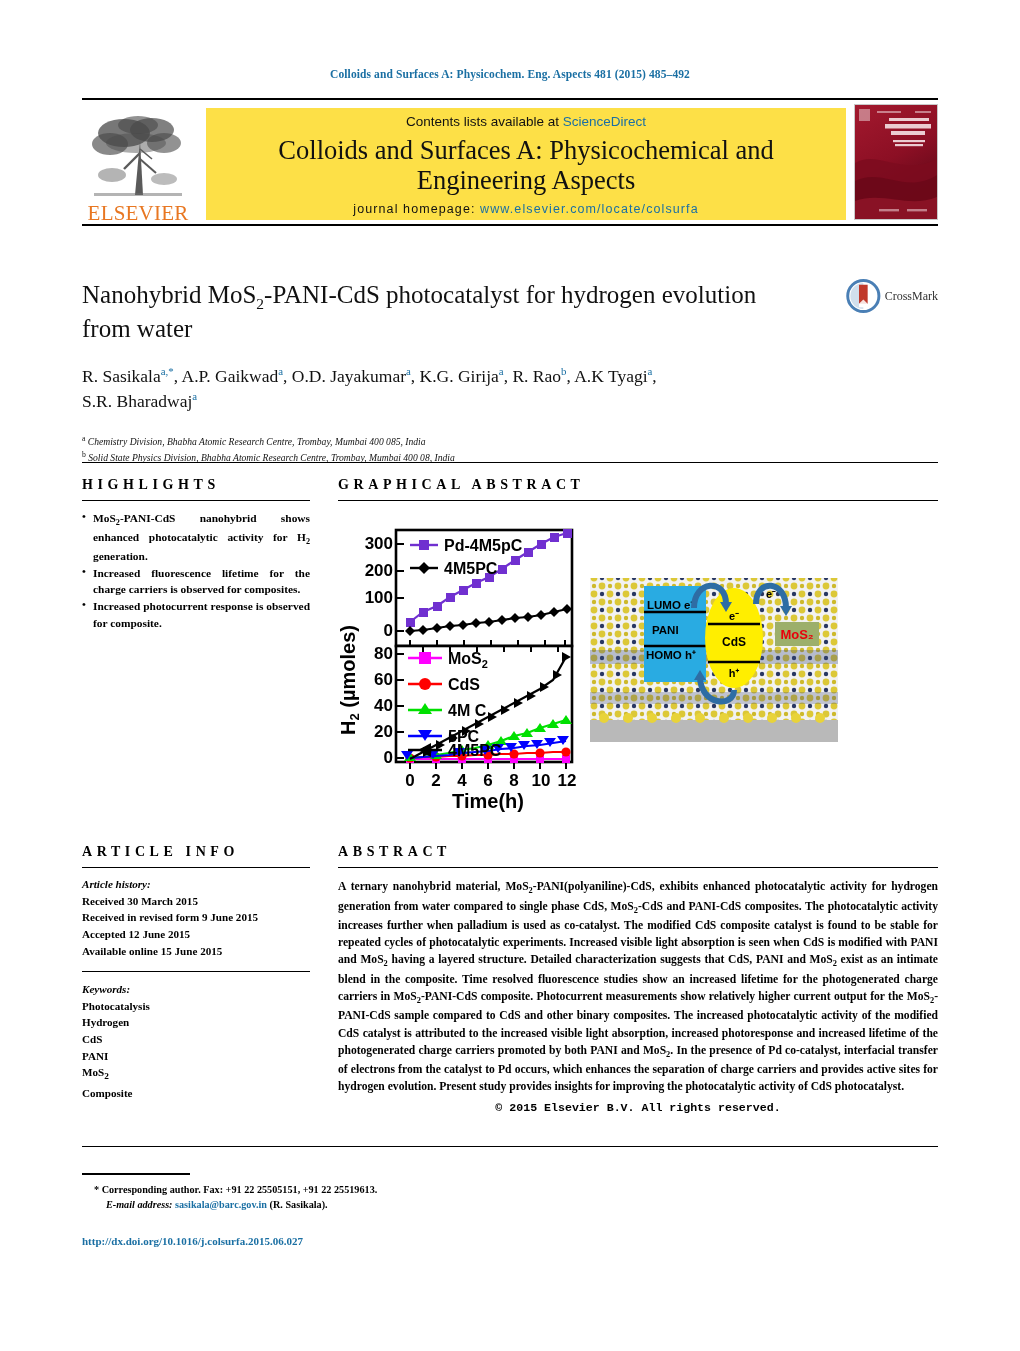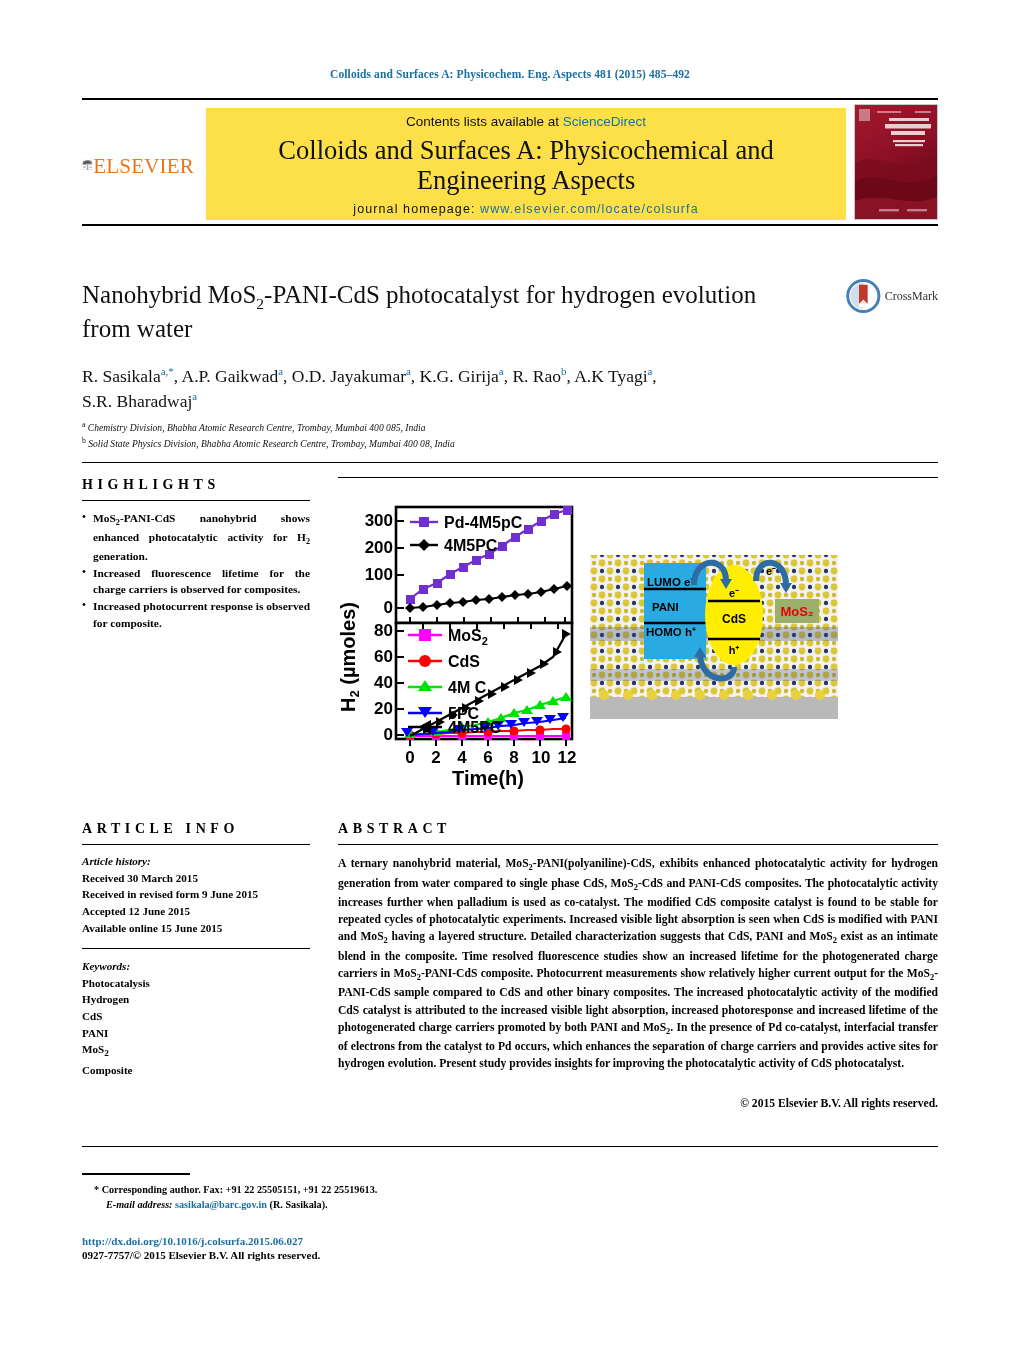--- a/index.html
+++ b/index.html
@@ -25,21 +25,21 @@
 
   
   .masthead {
     position:absolute; left:82px; top:98px; width:856px; height:128px;
   }
   .rule-top {
     position:absolute; left:0; top:0; width:856px; height:2px; background:#000;
   }
   .elsevier-logo {
     position:absolute; left:0; top:8px; width:112px; height:118px;
-    display:flex; flex-direction:row; align-items:center; justify-content:flex-end;
+    display:flex; flex-direction:column; align-items:center; justify-content:flex-end;
   }
   .tree-svg { display:block; }
   .elsevier-word {
     font-family:"Liberation Serif", serif;
     color:#E87722; font-size:21px; letter-spacing:0.2px; line-height:1;
     margin-top:2px;
   }
   .journal-band {
     position:absolute; left:124px; top:10px; width:640px; height:112px;
     background:#fde047;
@@ -83,21 +83,21 @@
   }
   .crossmark-text {
     font-family:"Liberation Serif", serif; font-size:12px; color:#333;
   }
   .authors {
     margin-top:20px; font-family:"Liberation Serif", serif;
     font-size:17.5px; line-height:1.38; color:#111; width:760px;
   }
   .authors sup { font-size:0.62em; color:#1a6fa3; vertical-align:super; }
   .affil {
-    margin-top:6px; font-family:"Liberation Serif", serif;
+    margin-top:20px; font-family:"Liberation Serif", serif;
     font-size:9.6px; font-style:italic; line-height:1.48; color:#111;
   }
   .affil sup { font-style:normal; font-size:0.8em; vertical-align:super; }
 
   
   .cols { position:absolute; left:82px; top:462px; width:856px; }
   .rule-thin { width:100%; height:1px; background:#000; }
   .rule-thinner { width:100%; height:1px; background:#000; }
 
   .sec-head {
@@ -140,22 +140,22 @@
   .artinfo .ital { font-style:italic; font-weight:bold; }
   .artinfo .bold { font-weight:bold; }
   .kwrule { width:100%; height:1px; background:#000; margin:12px 0 9px 0; }
   .abstract-body {
     font-family:"Liberation Serif", serif; font-size:11.6px;
     line-height:1.47; text-align:justify; color:#000; margin-top:10px;
     font-weight:bold;
   }
   .abstract-body sub { font-size:0.72em; }
   .copyline {
-    text-align:right; margin-top:25px; font-weight:bold;
-    font-family:Liberation Serif, serif; font-size:11.6px;
+    text-align:center; margin-top:6px; font-weight:bold;
+    font-family:Liberation Mono, monospace; font-size:11.6px;
   }
 
   
   .footnote-area { position:absolute; left:82px; top:1146px; width:856px; }
   .fn-rule-full { width:856px; height:1px; background:#000; }
   .fn-rule-short { width:108px; height:1.5px; background:#000; margin-top:26px; }
   .fn-text {
     margin-top:7px; font-family:"Liberation Serif", serif; font-size:10.2px;
     line-height:1.52; color:#000; font-weight:bold;
   }
@@ -290,20 +290,21 @@
         <div class="sec-head">HIGHLIGHTS</div>
         <div class="rule-thinner"></div>
         <ul class="highlights">
           <li>MoS<sub>2</sub>-PANI-CdS nanohybrid shows enhanced photocatalytic activity for H<sub>2</sub> generation.</li>
           <li>Increased fluorescence lifetime for the charge carriers is observed for composites.</li>
           <li>Increased photocurrent response is observed for composite.</li>
         </ul>
       </div>
 
       <div class="col-right">
+        <div class="sec-head">GRAPHICAL ABSTRACT</div>
         <div class="rule-thinner"></div>
 
         <div class="ga-box">
 
           <div class="plot-wrap">
             <svg class="plot-svg" width="248" height="300" viewBox="0 0 248 300">
 
               <text x="17" y="168" font-family="Liberation Sans, sans-serif" font-size="20" font-weight="bold" text-anchor="middle" transform="rotate(-90 17 168)">
                 H<tspan font-size="13" dy="4">2</tspan><tspan dy="-4" font-size="20"> (µmoles)</tspan>
               </text>
@@ -641,16 +642,15 @@
     <div class="fn-rule-short"></div>
     <div class="fn-text">
       <div style="padding-left:12px;">* Corresponding author. Fax: +91 22 25505151, +91 22 25519613.</div>
       <div style="padding-left:24px;">
         <span class="ital">E-mail address:</span>
         <span class="link">sasikala@barc.gov.in</span>
         <span>(R. Sasikala).</span>
       </div>
     </div>
     <div class="doi-line">http://dx.doi.org/10.1016/j.colsurfa.2015.06.027</div>
-    <div class="issn-line">0927-7757/© 2015 Elsevier B.V. All rights reserved.</div>
   </div>
 
 </div>
 
 </body></html>

